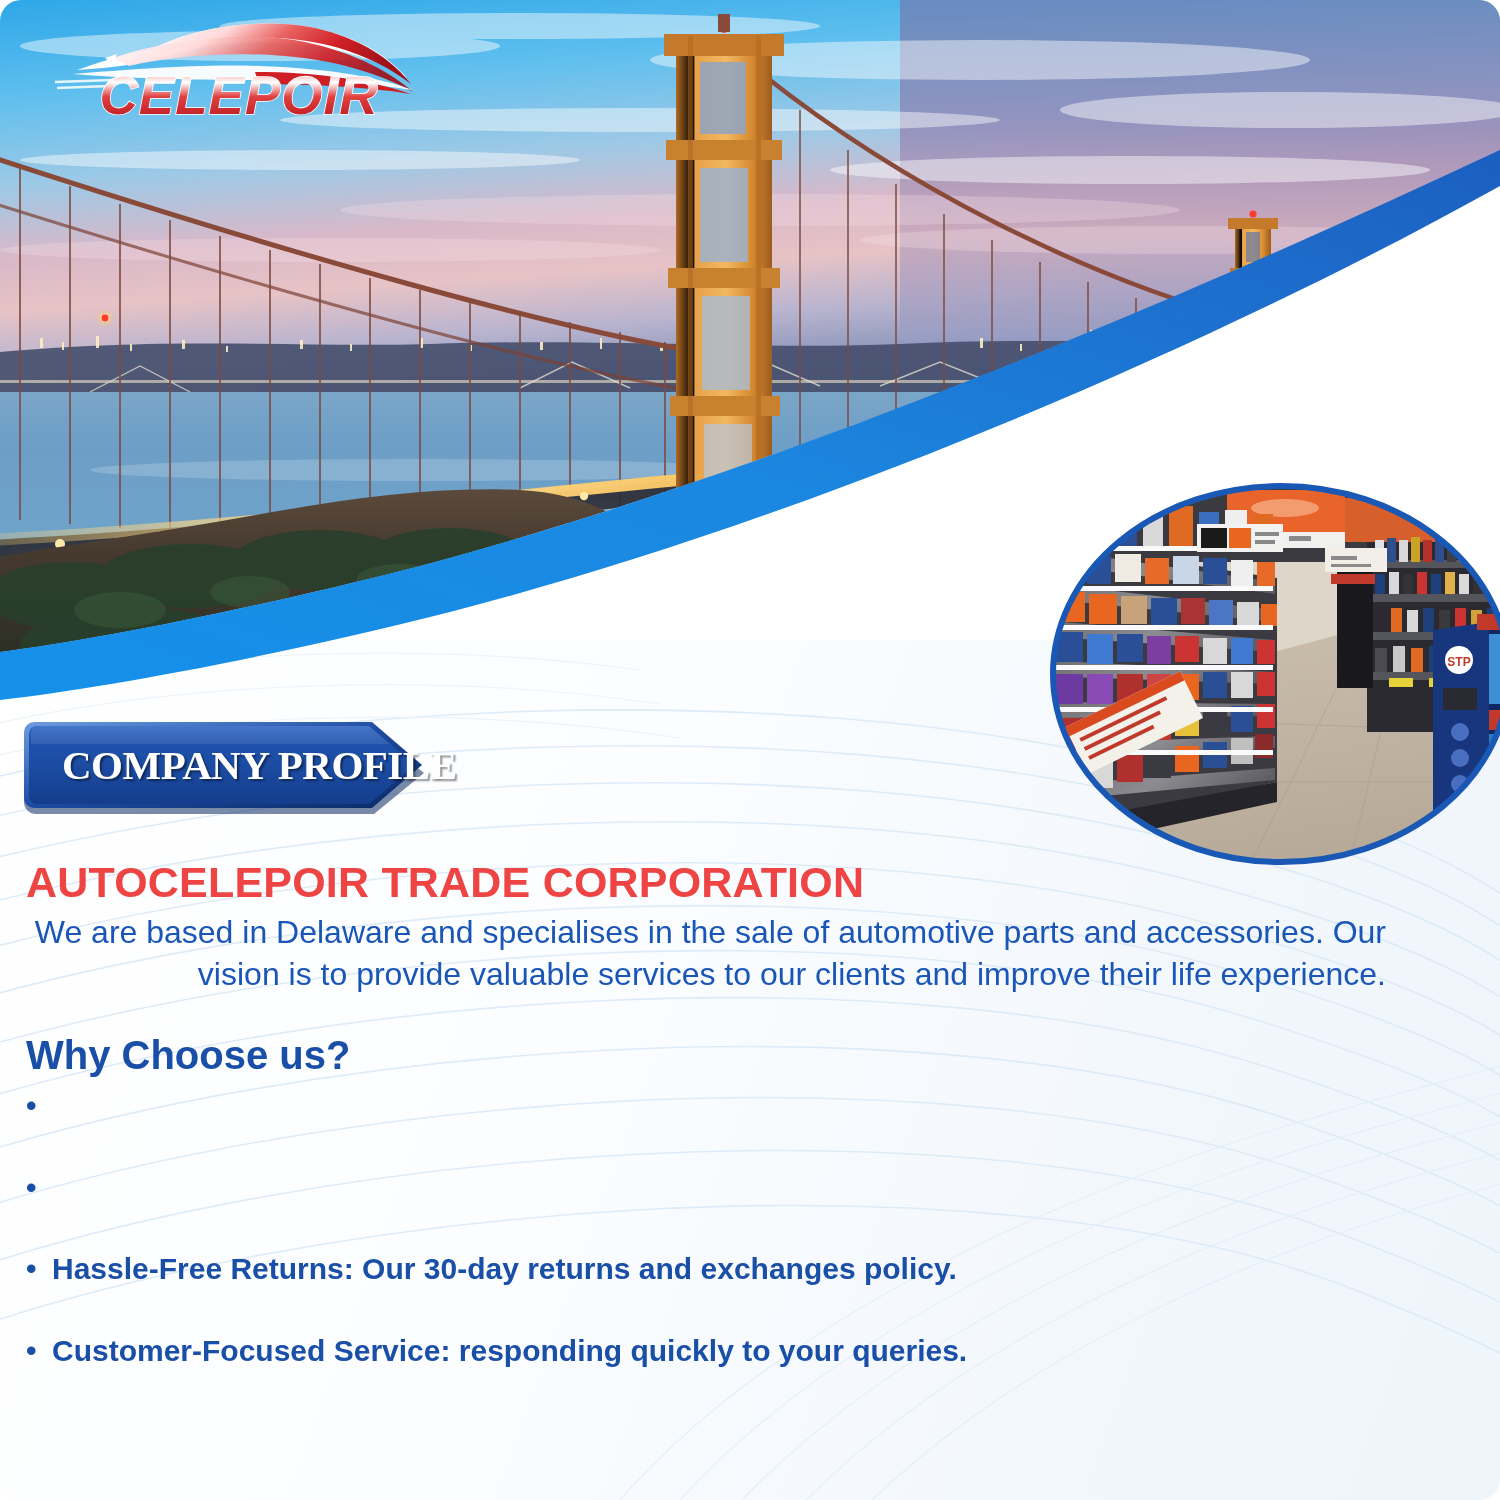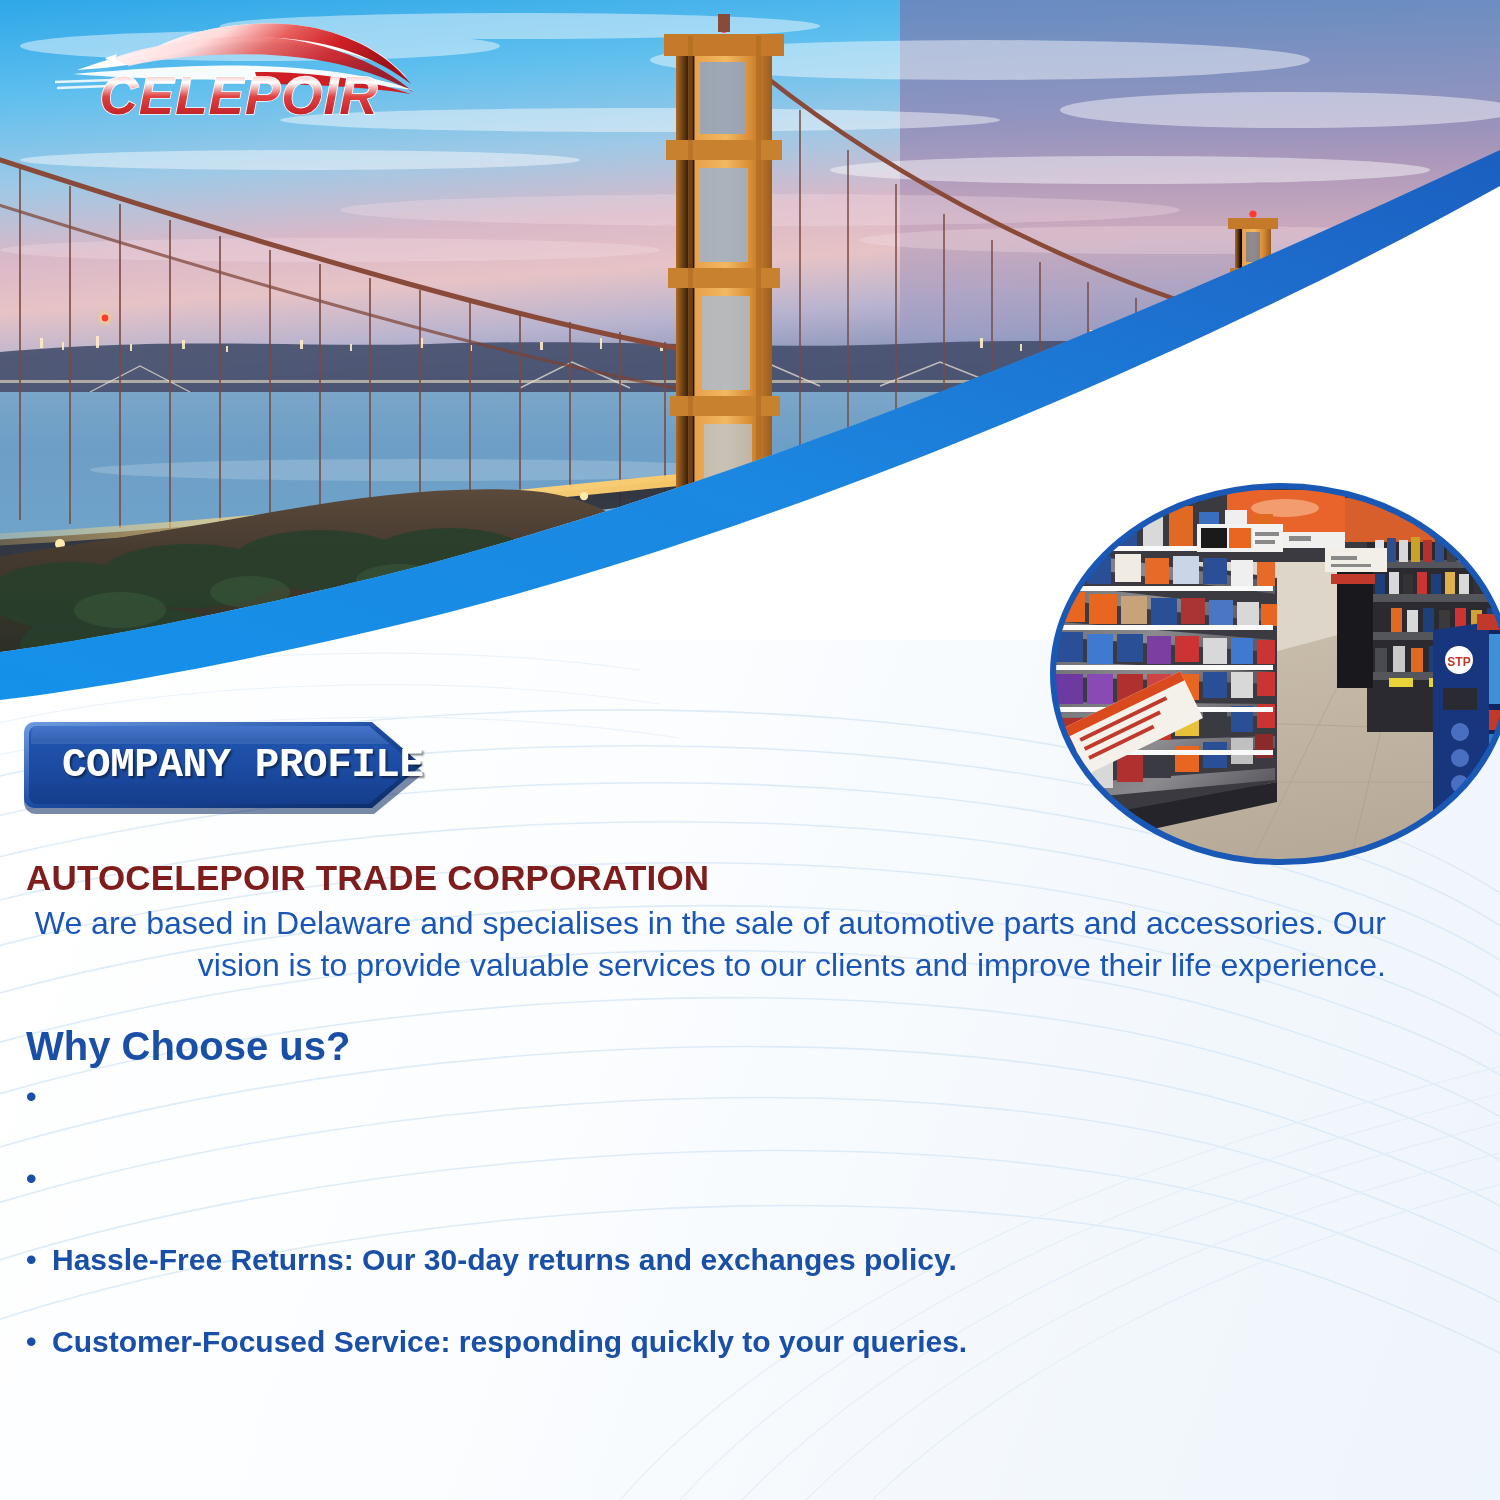--- a/index.html
+++ b/index.html
@@ -1,21 +1,21 @@
 <!DOCTYPE html>
 <html><head>
 <meta charset="utf-8">
 <style>
   html,body{margin:0;padding:0;}
   body{
     width:1500px;height:1500px;overflow:hidden;
     font-family:"Liberation Sans", sans-serif;
     background:#ffffff;
   }
-  #page{position:relative;width:1500px;height:1500px;overflow:hidden;background:#fff;}
+  #page{position:relative;width:1500px;height:1500px;overflow:hidden;background:#fff;border-radius:21px;}
 
   
   .wave-bg{position:absolute;left:0;top:640px;width:1500px;height:860px;overflow:hidden;
            background:linear-gradient(110deg,#ffffff 0%,#fbfdff 40%,#f2f7fc 75%,#eef5fb 100%);}
   .wave-bg svg{position:absolute;left:0;top:0;}
 
   
   .hero{position:absolute;left:0;top:0;width:1500px;height:700px;overflow:hidden;}
   .hero svg{display:block;}
 
@@ -32,29 +32,29 @@
   
   .oval{position:absolute;left:1049px;top:482px;width:465px;height:385px;}
   .oval svg{display:block;}
 
   
   .ribbon{position:absolute;left:22px;top:716px;width:420px;height:98px;}
   .ribbon svg{position:absolute;left:0;top:0;}
   .ribbon-label{
     position:absolute;left:40px;top:0;height:98px;display:flex;align-items:center;
     color:#ffffff;font-size:41px;font-weight:bold;letter-spacing:-0.5px;
-    font-family:Liberation Mono, monospace;
+    font-family:Liberation Serif, serif;
     text-shadow:2px 2px 2px rgba(0,0,0,.45);
     white-space:nowrap;
   }
 
   
   .content{position:absolute;left:26px;top:858px;width:1450px;}
   .company-name{
-    color:#7f1d1d;font-size:35px;font-weight:bold;letter-spacing:.2px;
+    color:#ef4444;font-size:43px;font-weight:bold;letter-spacing:.2px;
     margin:0 0 6px 0;line-height:1.12;
   }
   .intro{
     color:#1a56b8;font-size:32px;line-height:1.30;margin:0;max-width:1360px;
     font-weight:400;
     text-align:right;
   }
   .why{
     color:#1a4fa8;font-size:40px;font-weight:bold;margin:38px 0 10px 0;
   }

